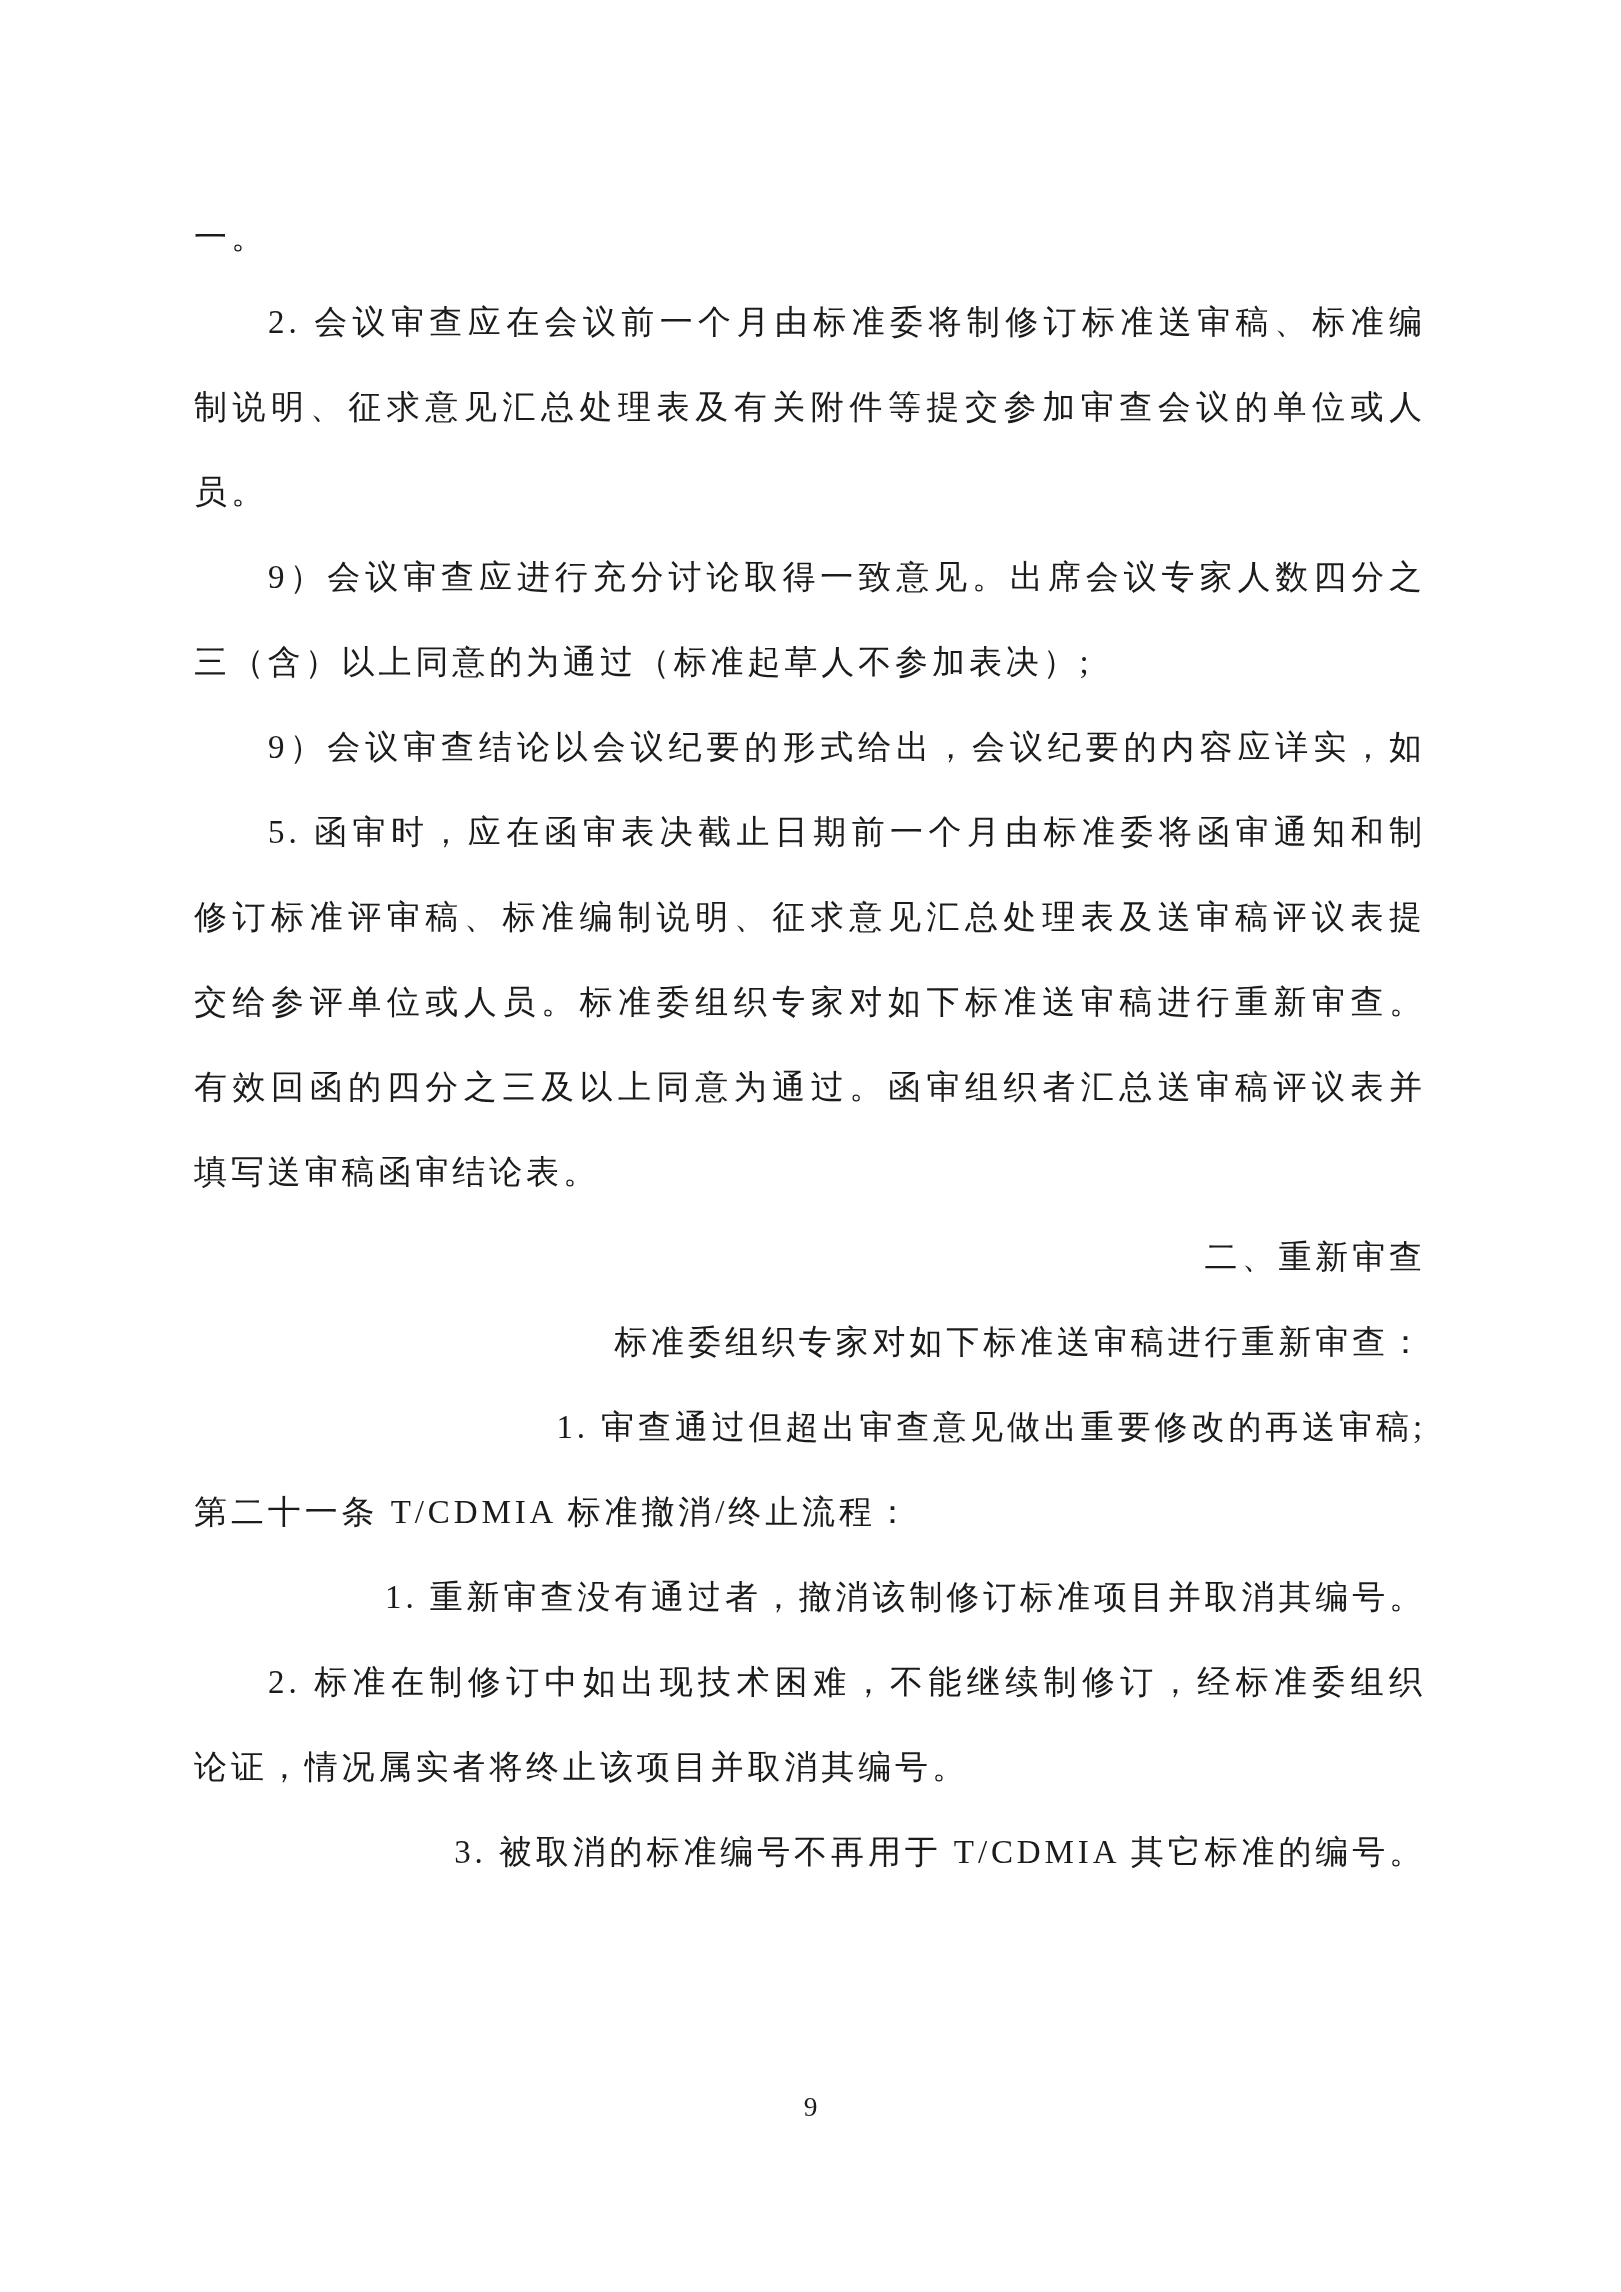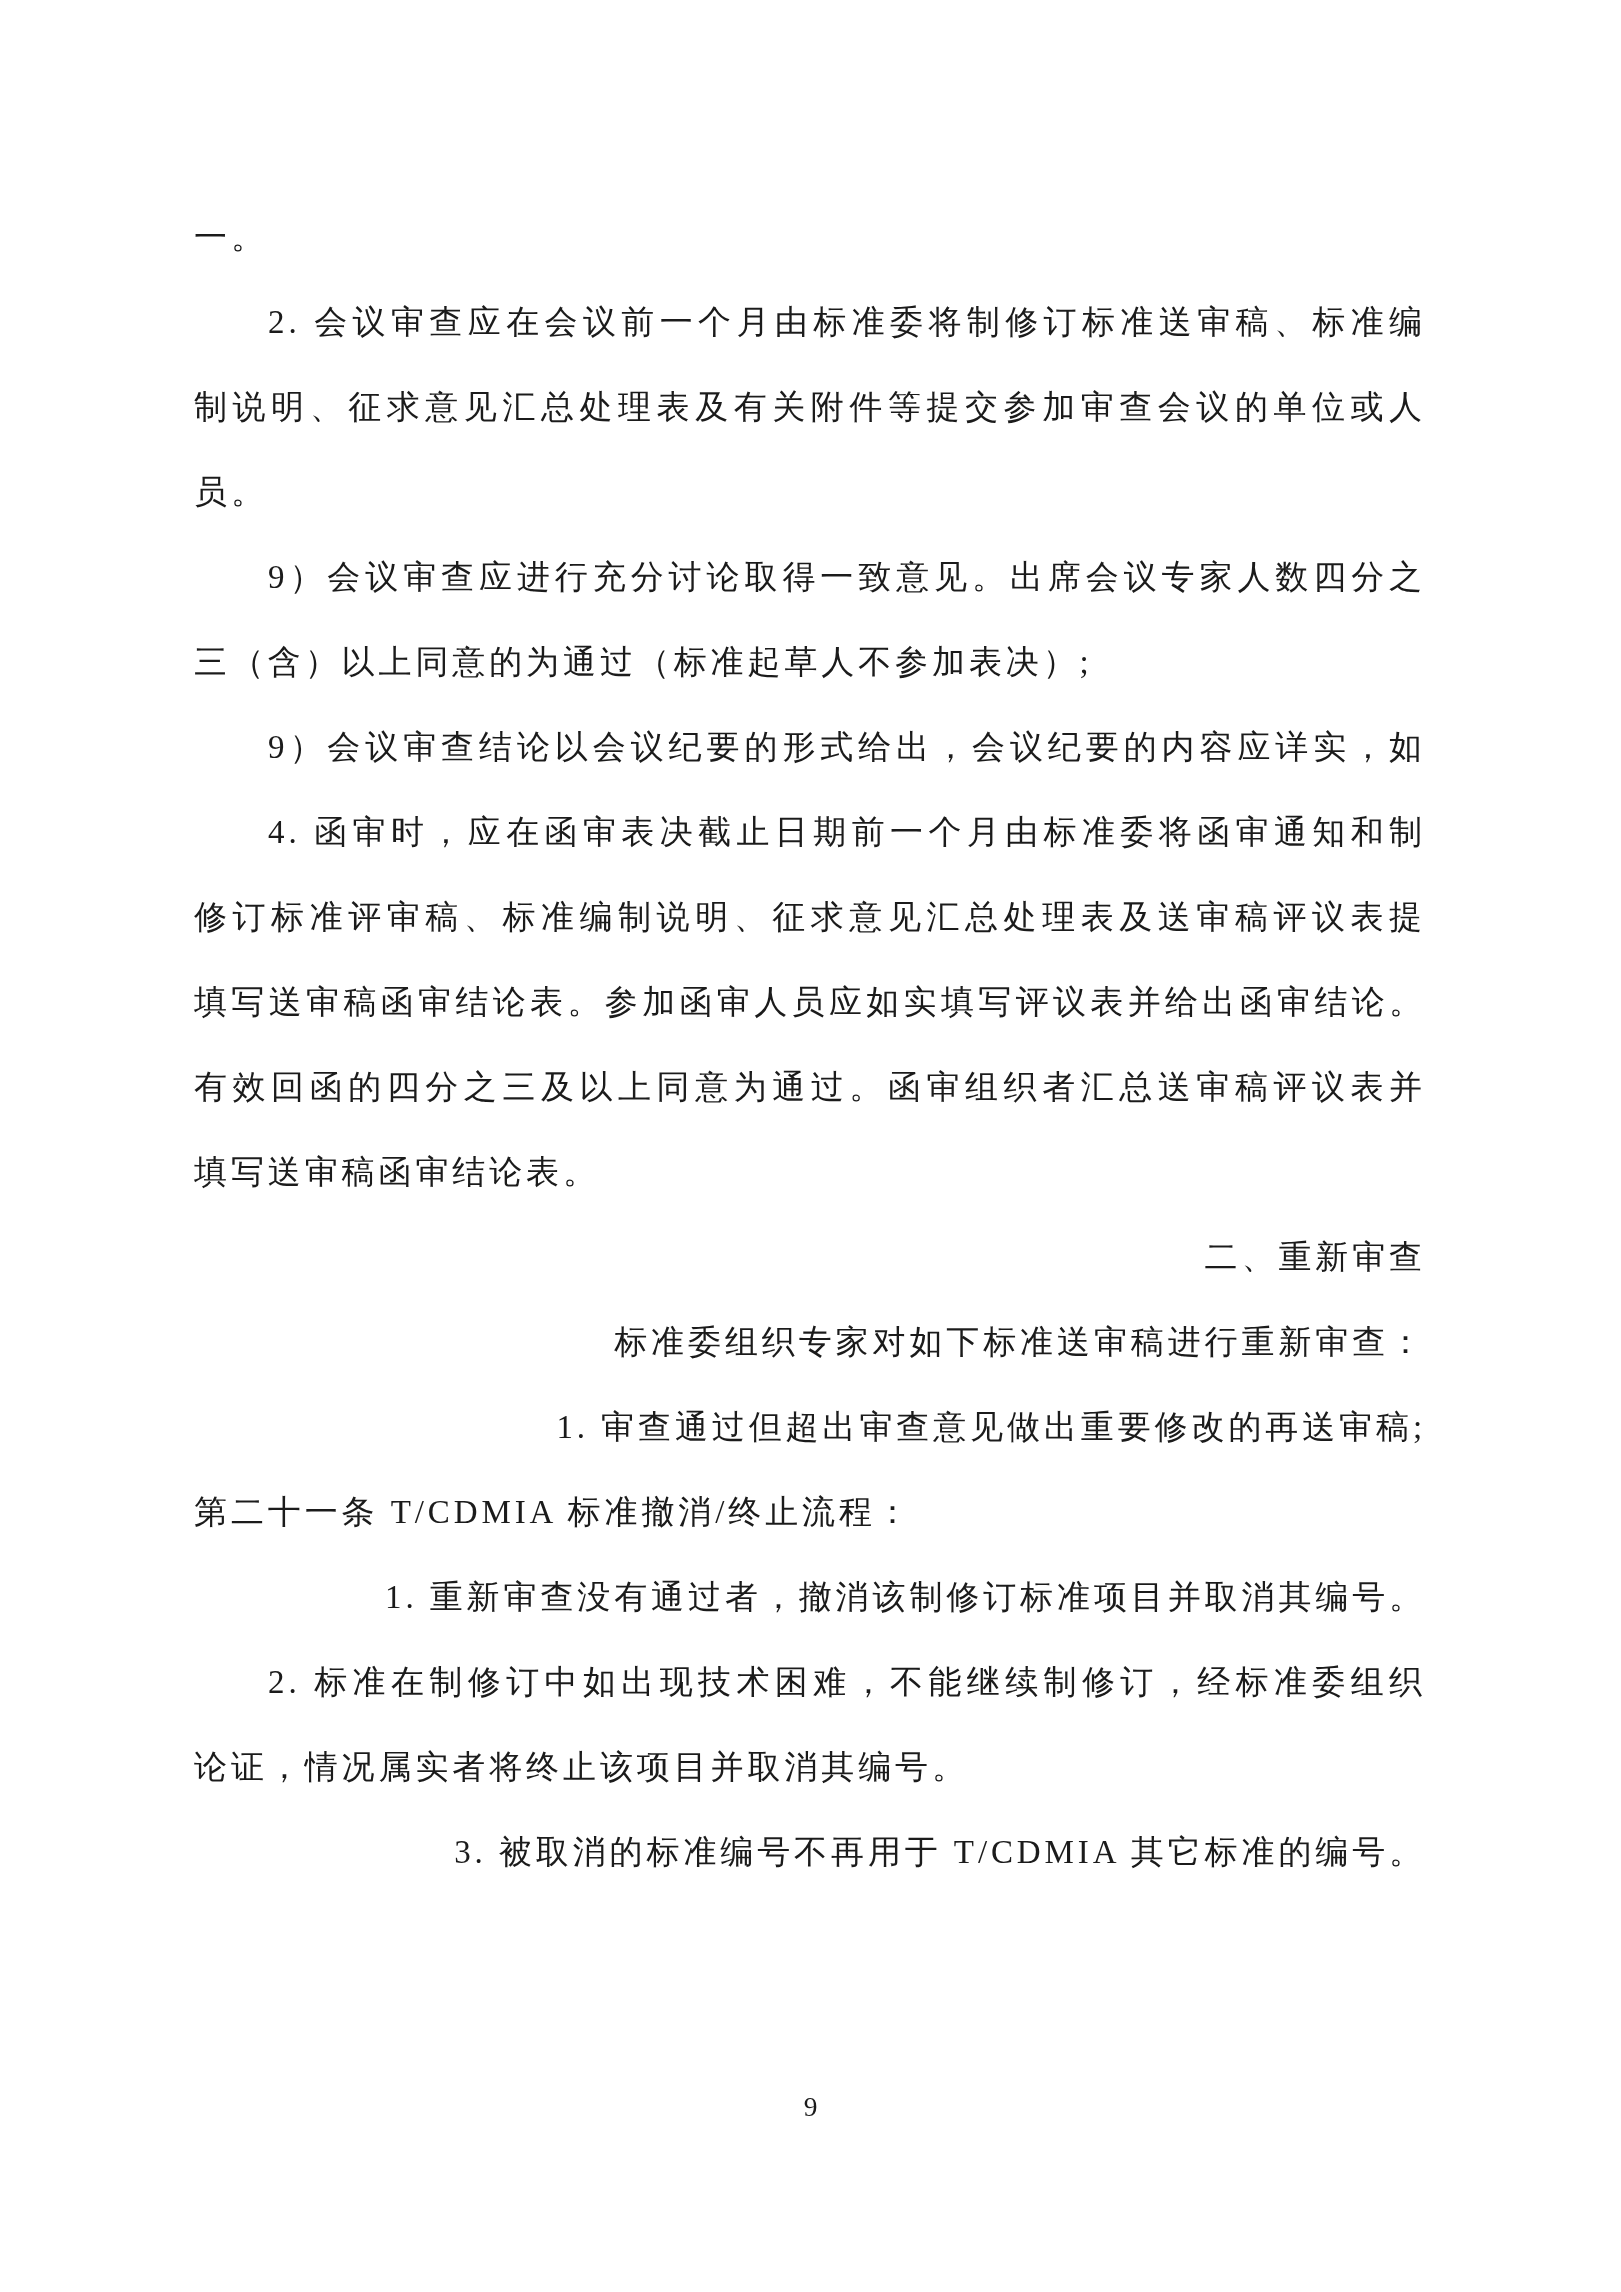--- a/index.html
+++ b/index.html
@@ -60,23 +60,23 @@
 
 <div class="page">
   <div class="textblock">
     <div class="line">一。</div>
     <div class="line indent just">2. 会议审查应在会议前一个月由标准委将制修订标准送审稿、标准编</div>
     <div class="line just">制说明、征求意见汇总处理表及有关附件等提交参加审查会议的单位或人</div>
     <div class="line">员。</div>
     <div class="line indent just">9）会议审查应进行充分讨论取得一致意见。出席会议专家人数四分之</div>
     <div class="line">三（含）以上同意的为通过（标准起草人不参加表决）;</div>
     <div class="line indent just">9）会议审查结论以会议纪要的形式给出，会议纪要的内容应详实，如</div>
-    <div class="line indent just">4. 函审时，应在函审表决截止日期前一个月由标准委将函审通知和制</div>
+    <div class="line indent just">5. 函审时，应在函审表决截止日期前一个月由标准委将函审通知和制</div>
     <div class="line just">修订标准评审稿、标准编制说明、征求意见汇总处理表及送审稿评议表提</div>
-    <div class="line just">填写送审稿函审结论表。参加函审人员应如实填写评议表并给出函审结论。</div>
+    <div class="line just">交给参评单位或人员。标准委组织专家对如下标准送审稿进行重新审查。</div>
     <div class="line just">有效回函的四分之三及以上同意为通过。函审组织者汇总送审稿评议表并</div>
     <div class="line">填写送审稿函审结论表。</div>
     <div class="line indent">二、重新审查</div>
     <div class="line indent">标准委组织专家对如下标准送审稿进行重新审查：</div>
     <div class="line indent">1. 审查通过但超出审查意见做出重要修改的再送审稿;</div>
     <div class="line"><span class="bold">第二十一条</span><span> T/CDMIA 标准撤消/终止流程：</span></div>
     <div class="line indent">1. 重新审查没有通过者，撤消该制修订标准项目并取消其编号。</div>
     <div class="line indent just">2. 标准在制修订中如出现技术困难，不能继续制修订，经标准委组织</div>
     <div class="line">论证，情况属实者将终止该项目并取消其编号。</div>
     <div class="line indent">3. 被取消的标准编号不再用于 T/CDMIA 其它标准的编号。</div>

